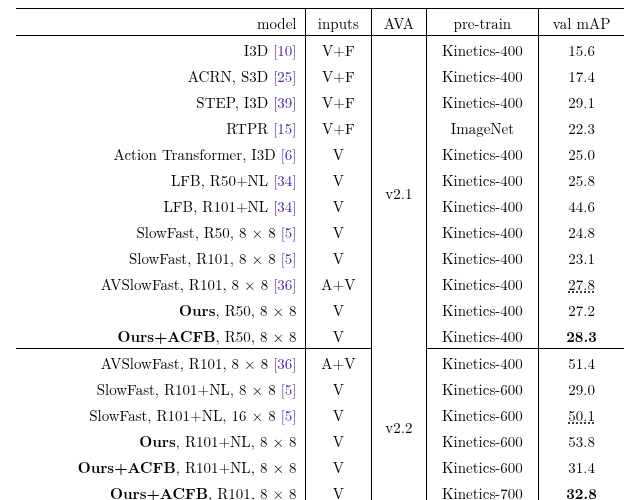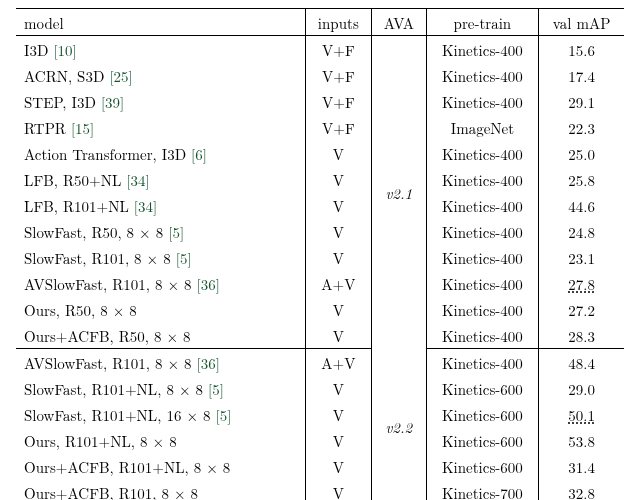--- a/index.html
+++ b/index.html
@@ -20,31 +20,31 @@
     border-collapse: collapse;
     width: 100%;
   }
   th, td {
     padding: 2.5px 8px;
     text-align: center;
     font-weight: normal;
     white-space: nowrap;
   }
   th.model-col, td.model-col {
-    text-align: left;
+    text-align: right;
     min-width: 235px;
   }
   .top-rule { border-top: 1.4px solid #000; }
   .bottom-rule { border-bottom: 1.4px solid #000; }
   .mid-rule td, .mid-rule th { border-bottom: 0.8px solid #000; }
   .vsep-l { border-left: 0.8px solid #000; }
-  .cite { color: #14532d; }
-  .bold { font-weight: normal; margin-top: 8px; }
+  .cite { color: #4c1d95; }
+  .bold { font-weight: bold; margin-top: 8px; }
   .udot { text-decoration: underline dotted; text-underline-offset: 2px; }
-  td.ava { vertical-align: middle; font-style: italic; }
+  td.ava { vertical-align: middle; }
 </style>
 </head>
 <body>
 
 <div class="page">
   <table>
     <thead>
       <tr class="top-rule mid-rule">
         <th class="model-col">model</th>
         <th class="vsep-l">inputs</th>
@@ -125,21 +125,21 @@
           <td class="model-col"><span class="bold">Ours+ACFB</span>, R50, 8 × 8</td>
           <td class="vsep-l">V</td>
           <td class="vsep-l">Kinetics-400</td>
           <td class="vsep-l"><span class="bold">28.3</span></td>
         </tr>
         <tr>
           <td class="model-col">AVSlowFast, R101, 8 × 8 <span class="cite">[36]</span></td>
           <td class="vsep-l">A+V</td>
           <td class="vsep-l ava" rowspan="6">v2.2</td>
           <td class="vsep-l">Kinetics-400</td>
-          <td class="vsep-l"><span>48.4</span></td>
+          <td class="vsep-l"><span>51.4</span></td>
         </tr>
         <tr>
           <td class="model-col">SlowFast, R101+NL, 8 × 8 <span class="cite">[5]</span></td>
           <td class="vsep-l">V</td>
           <td class="vsep-l">Kinetics-600</td>
           <td class="vsep-l"><span>29.0</span></td>
         </tr>
         <tr>
           <td class="model-col">SlowFast, R101+NL, 16 × 8 <span class="cite">[5]</span></td>
           <td class="vsep-l">V</td>

